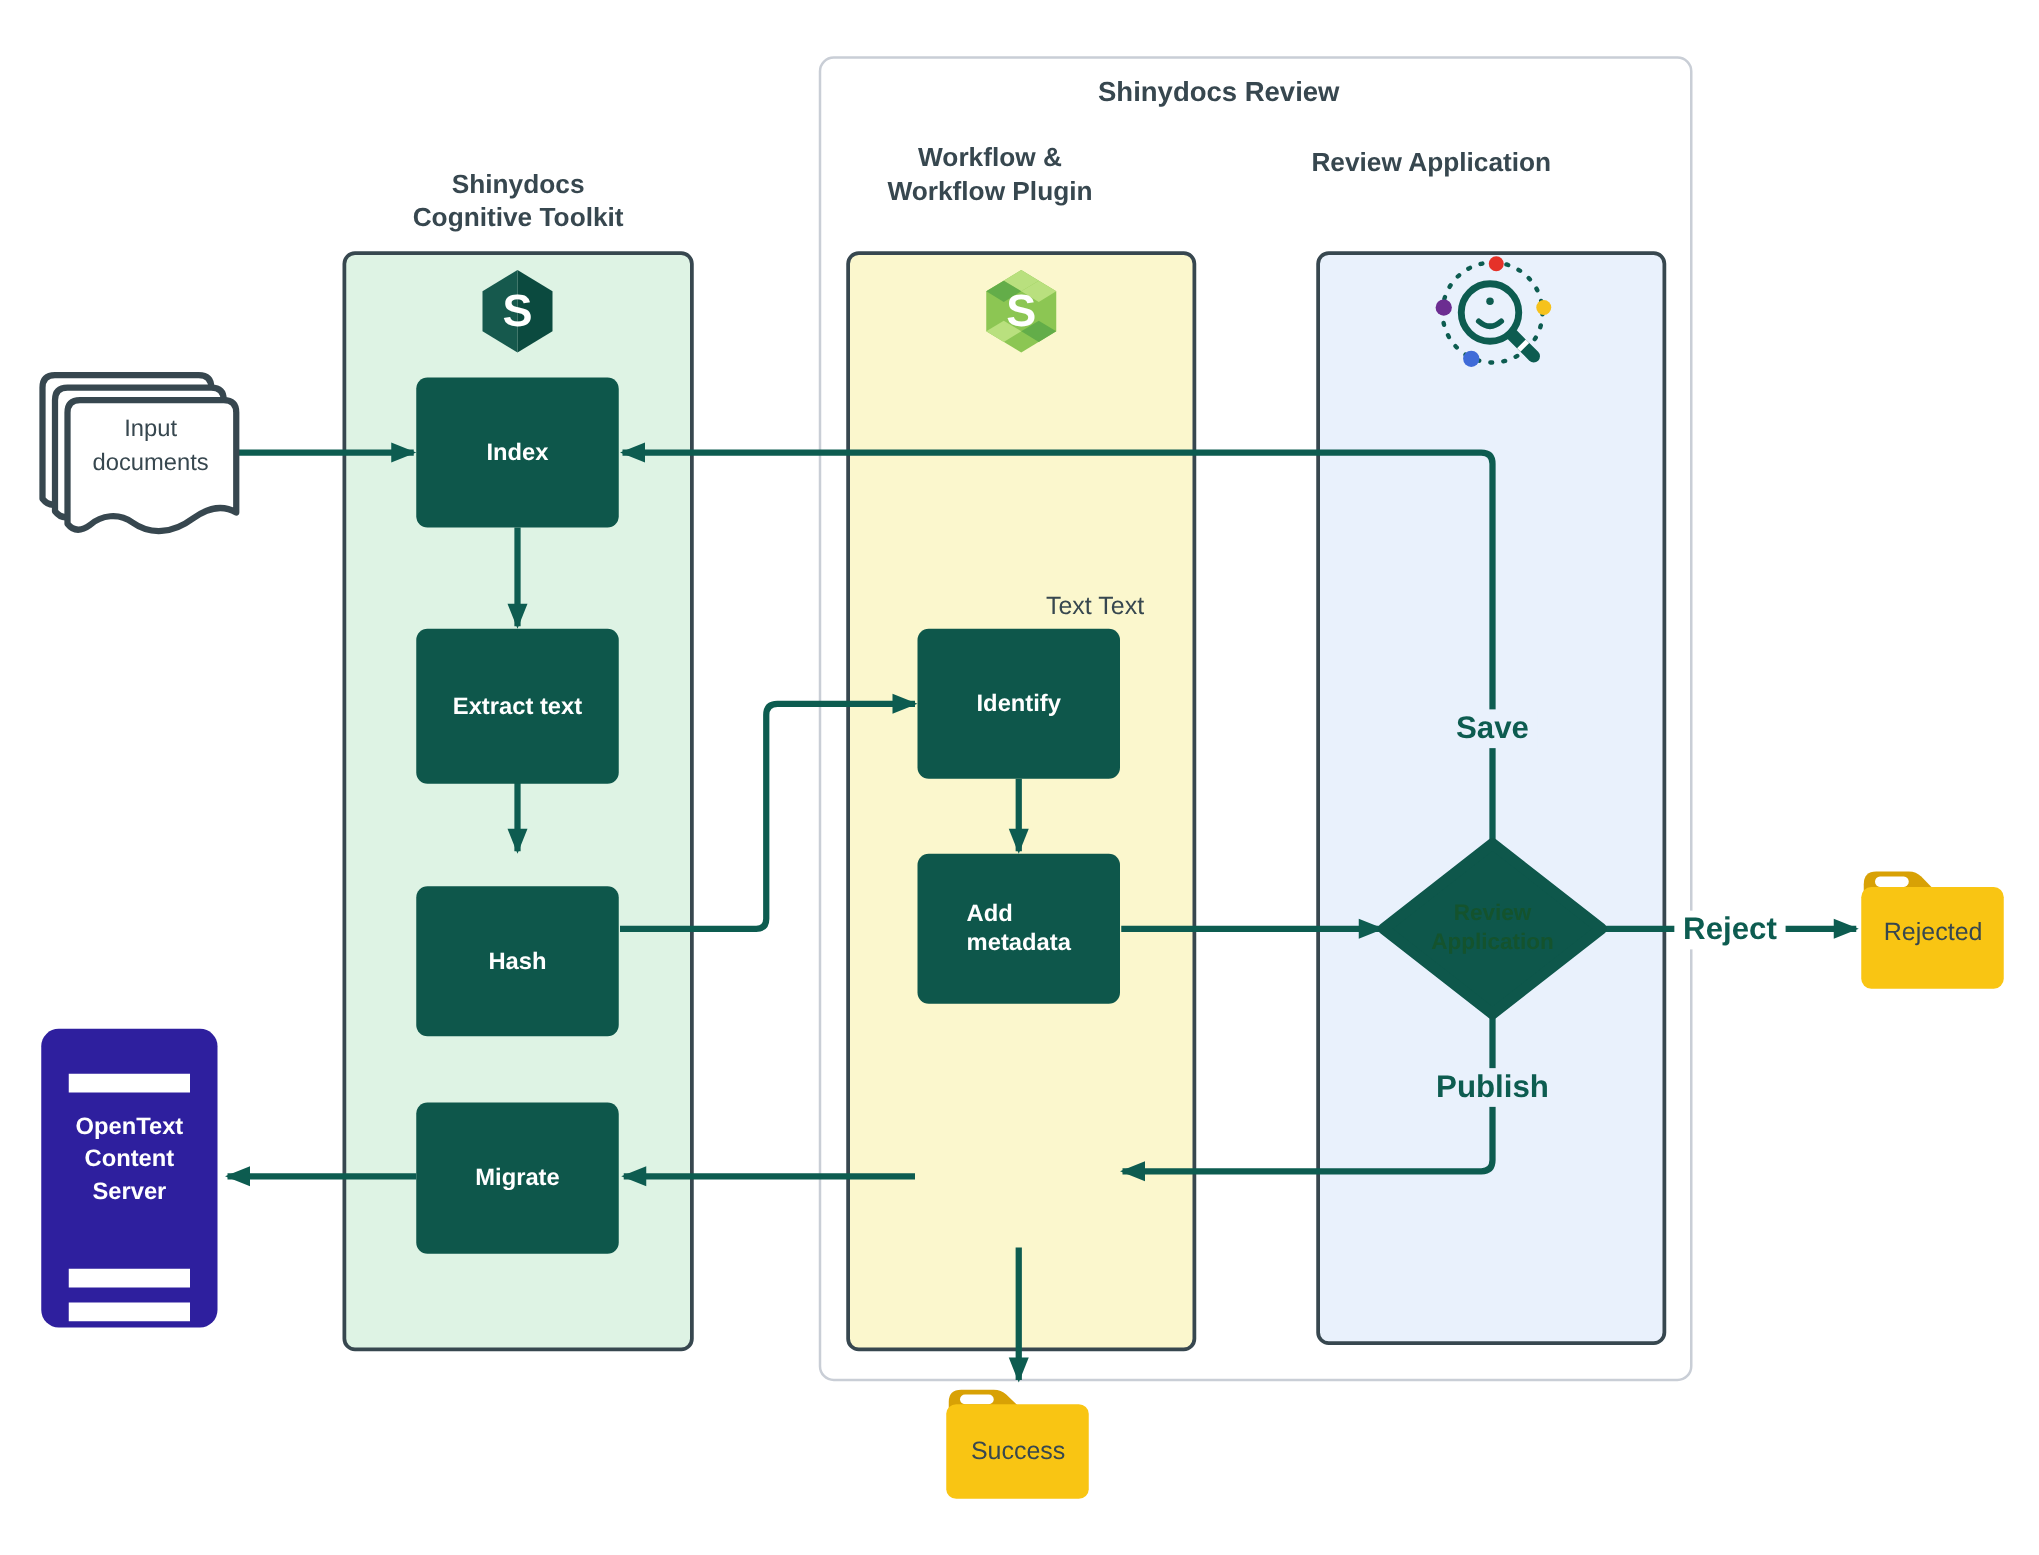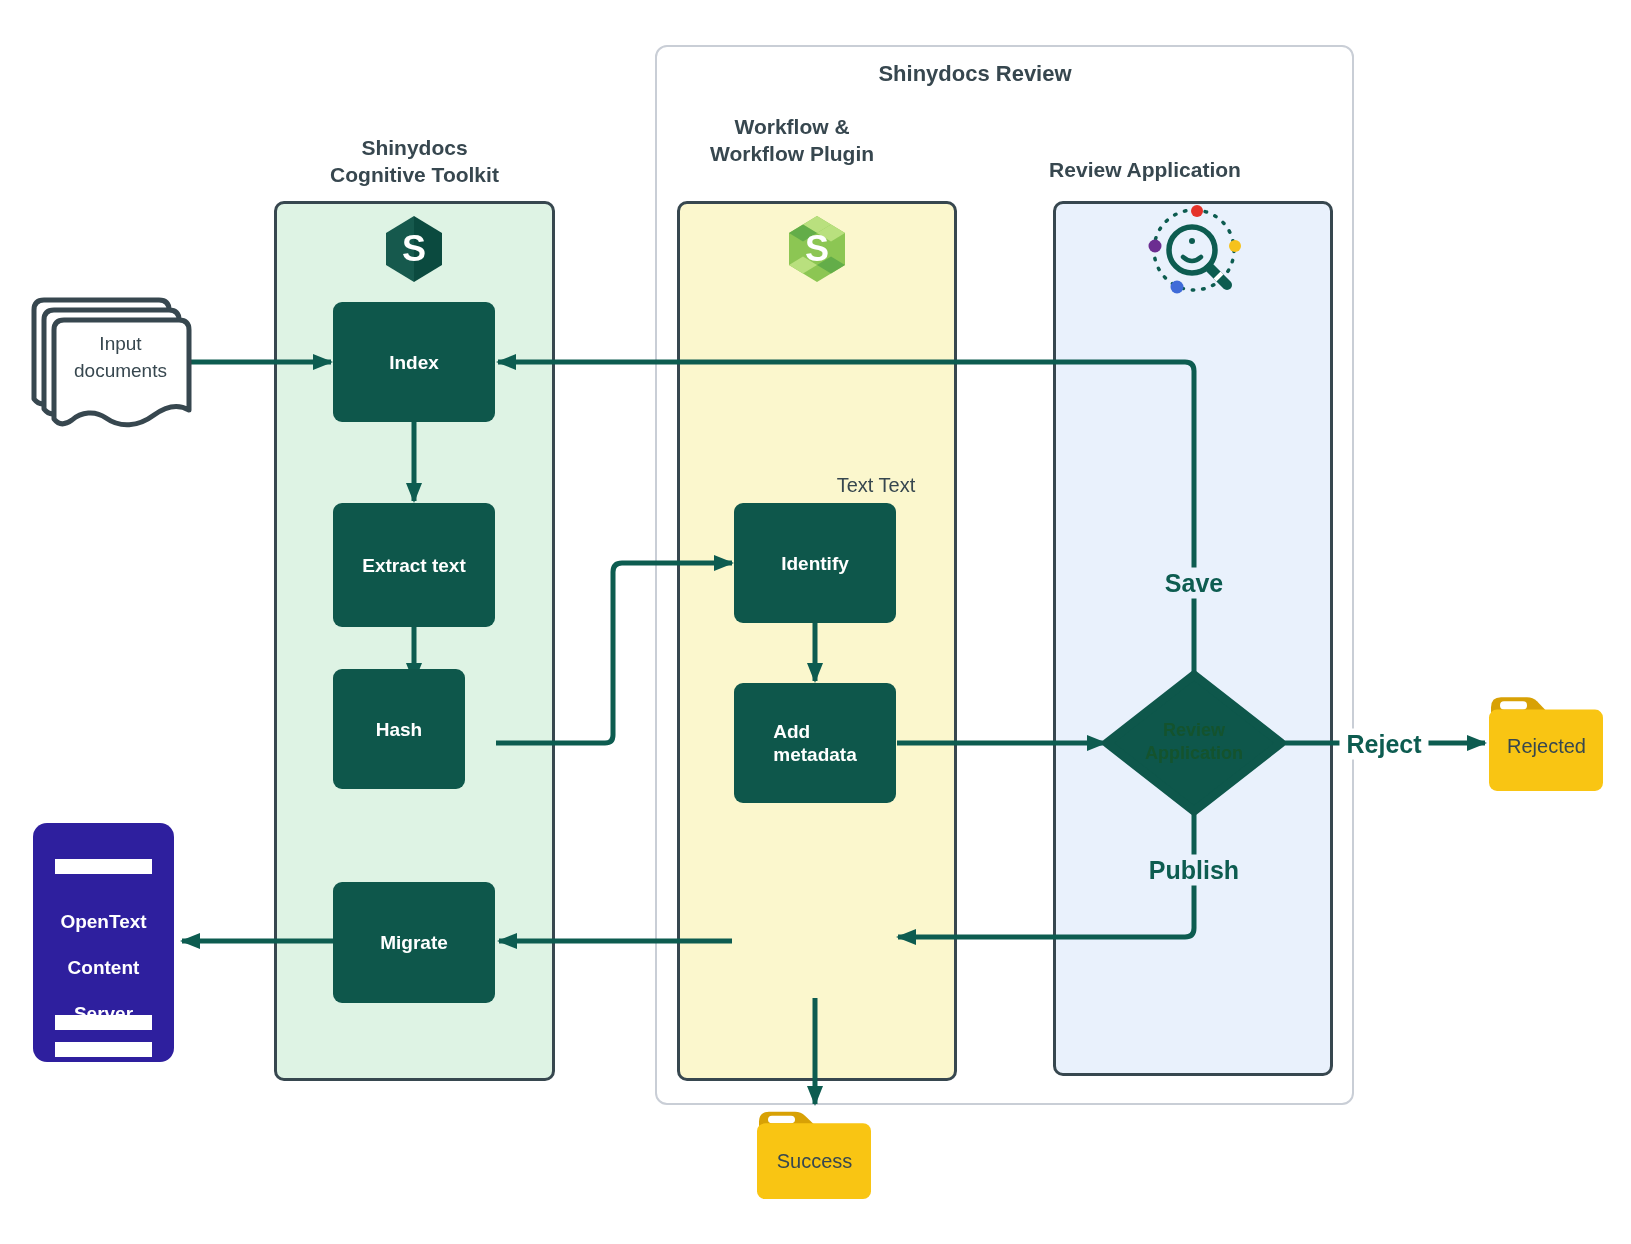--- a/index.html
+++ b/index.html
@@ -16,36 +16,36 @@
   }
   .panel{border:3.5px solid var(--panel_border);border-radius:10px;box-sizing:border-box;z-index:1;}
   .panel-green{left:274px;top:201px;width:281px;height:880px;background:var(--panel_green);}
   .panel-yellow{left:677px;top:201px;width:280px;height:880px;background:var(--panel_yellow);}
   .panel-blue{left:1053px;top:201px;width:280px;height:875px;background:var(--panel_blue);}
   
   .hdr{color:var(--slate);font-weight:bold;text-align:center;z-index:4;line-height:27px;font-size:21px;}
   .hdr-cognitive{left:274px;top:134px;width:281px;}
   .hdr-review-group{left:655px;top:60px;width:640px;font-size:22px;}
   .hdr-workflow{left:652px;top:113px;width:280px;}
-  .hdr-review-app{left:1005px;top:117px;width:280px;margin-top:39px;}
+  .hdr-review-app{left:1005px;top:117px;width:280px;}
   .hdr span{display:block;}
   
   #connectors{left:0;top:0;z-index:2;}
   .edge{stroke:var(--accent);stroke-width:5;fill:none;}
   .ah{fill:var(--accent);}
   
   .node{
     background:var(--node_fill);border-radius:9px;color:#fff;font-weight:bold;
     font-size:19px;display:flex;align-items:center;justify-content:center;
     z-index:3;line-height:23px;
   }
   .node span{display:block;}
   .n-index{left:333px;top:302px;width:162px;height:120px;}
   .n-extract{left:333px;top:503px;width:162px;height:124px;}
-  .n-hash{left:333px;top:669px;width:132px;height:120px;}
+  .n-hash{left:333px;top:709px;width:162px;height:120px;}
   .n-migrate{left:333px;top:882px;width:162px;height:121px;}
   .n-identify{left:734px;top:503px;width:162px;height:120px;}
   .n-addmeta{left:734px;top:683px;width:162px;height:120px;}
   .n-postprocess{left:734px;top:878px;width:162px;height:120px;}
   .diamond-svg{left:1100px;top:668px;z-index:3;}
   .diamond-label{
     left:1107px;top:719px;width:174px;color:#14532d;font-weight:bold;font-size:18px;
     line-height:23px;text-align:center;z-index:4;
   }
   .diamond-label span{display:block;}
@@ -75,21 +75,21 @@
     border-radius:14px;z-index:1;
   }
   .server .bar{position:absolute;left:22px;width:97px;height:15px;background:#fff;}
   .server .bar1{top:36px;}
   .server .bar2{top:192px;}
   .server .bar3{top:219px;}
   .server-label{
     position:absolute;left:0;top:66px;width:141px;text-align:center;color:#fff;
     font-weight:bold;font-size:19px;line-height:26px;
   }
-  .server-label span{display:block;margin-top:20px;}
+  .server-label span{display:block;}
   
   .folder-svg{z-index:1;}
   .f-rejected{left:1487px;top:693px;}
   .f-success{left:755px;top:1108px;}
   .folder-label{color:var(--slate);font-size:20px;text-align:center;z-index:4;}
   .fl-rejected{left:1488px;top:735px;width:117px;}
   .fl-success{left:756px;top:1150px;width:117px;}
   
   .logo{z-index:3;}
 </style>

